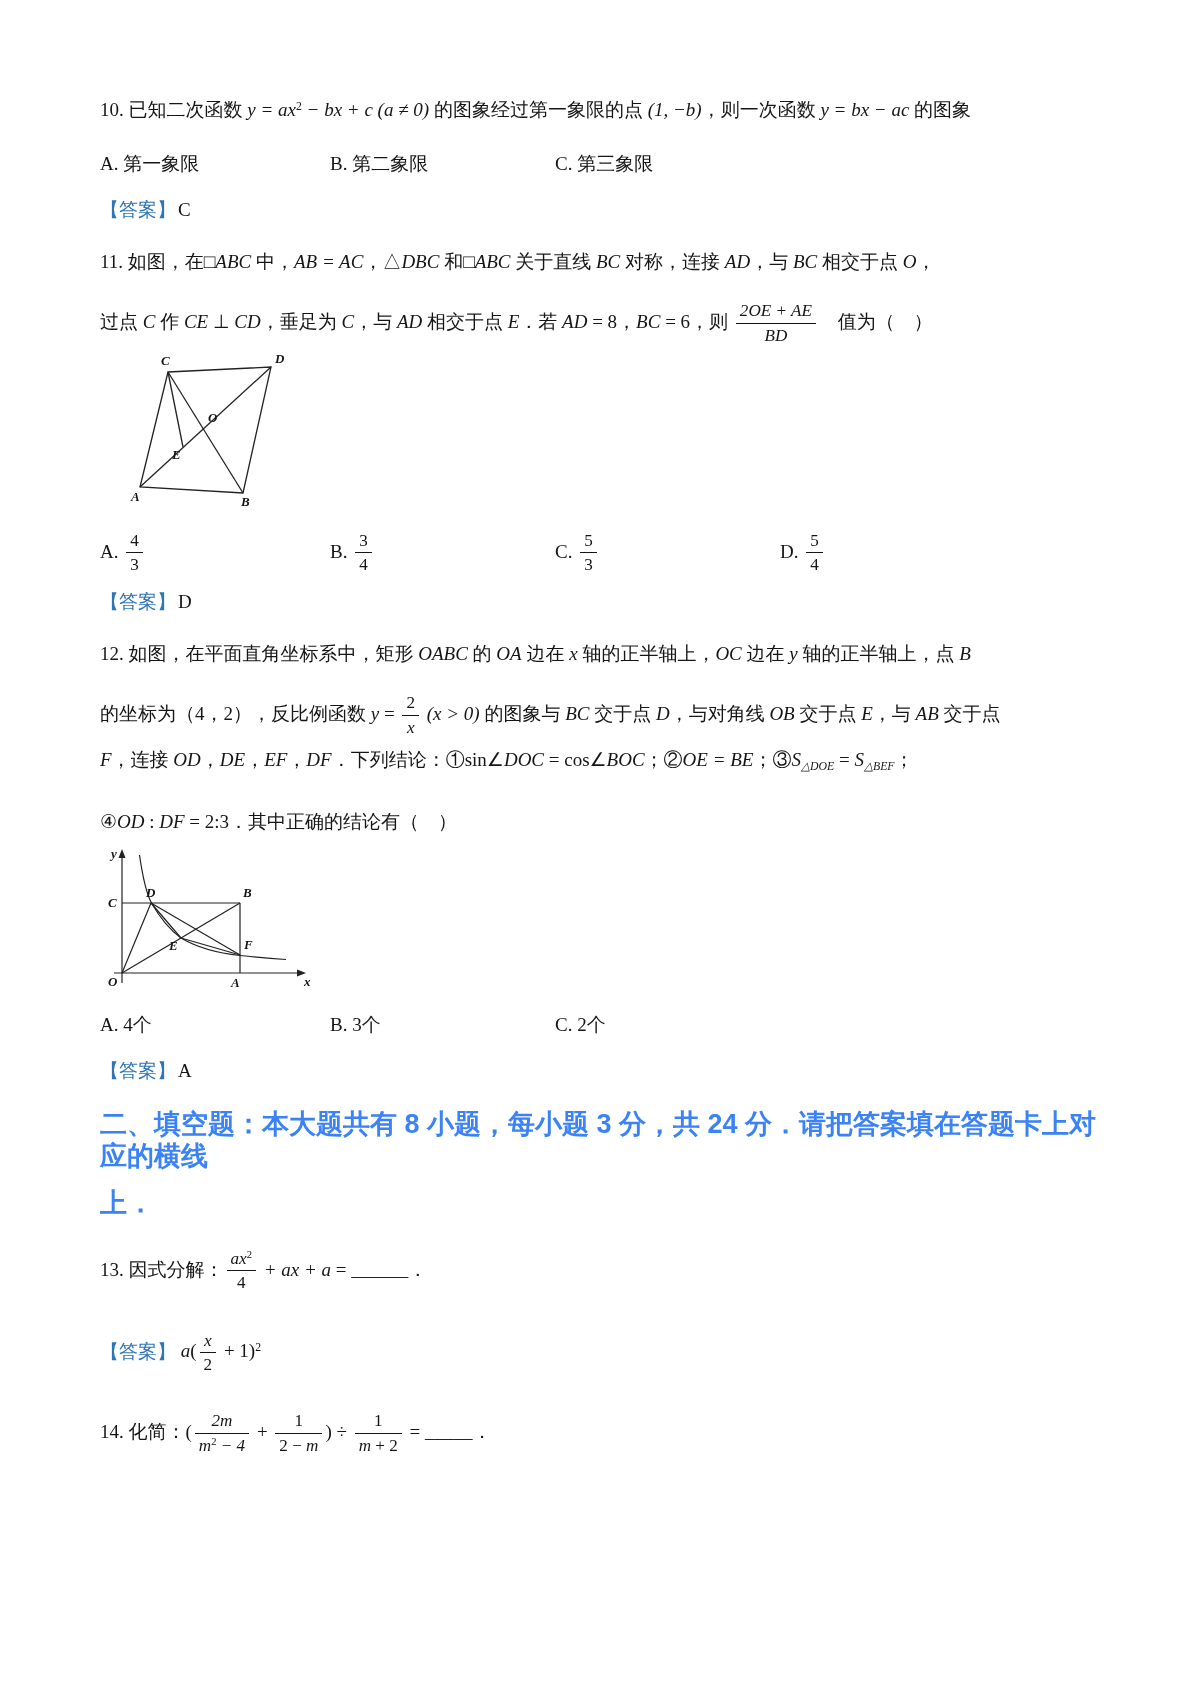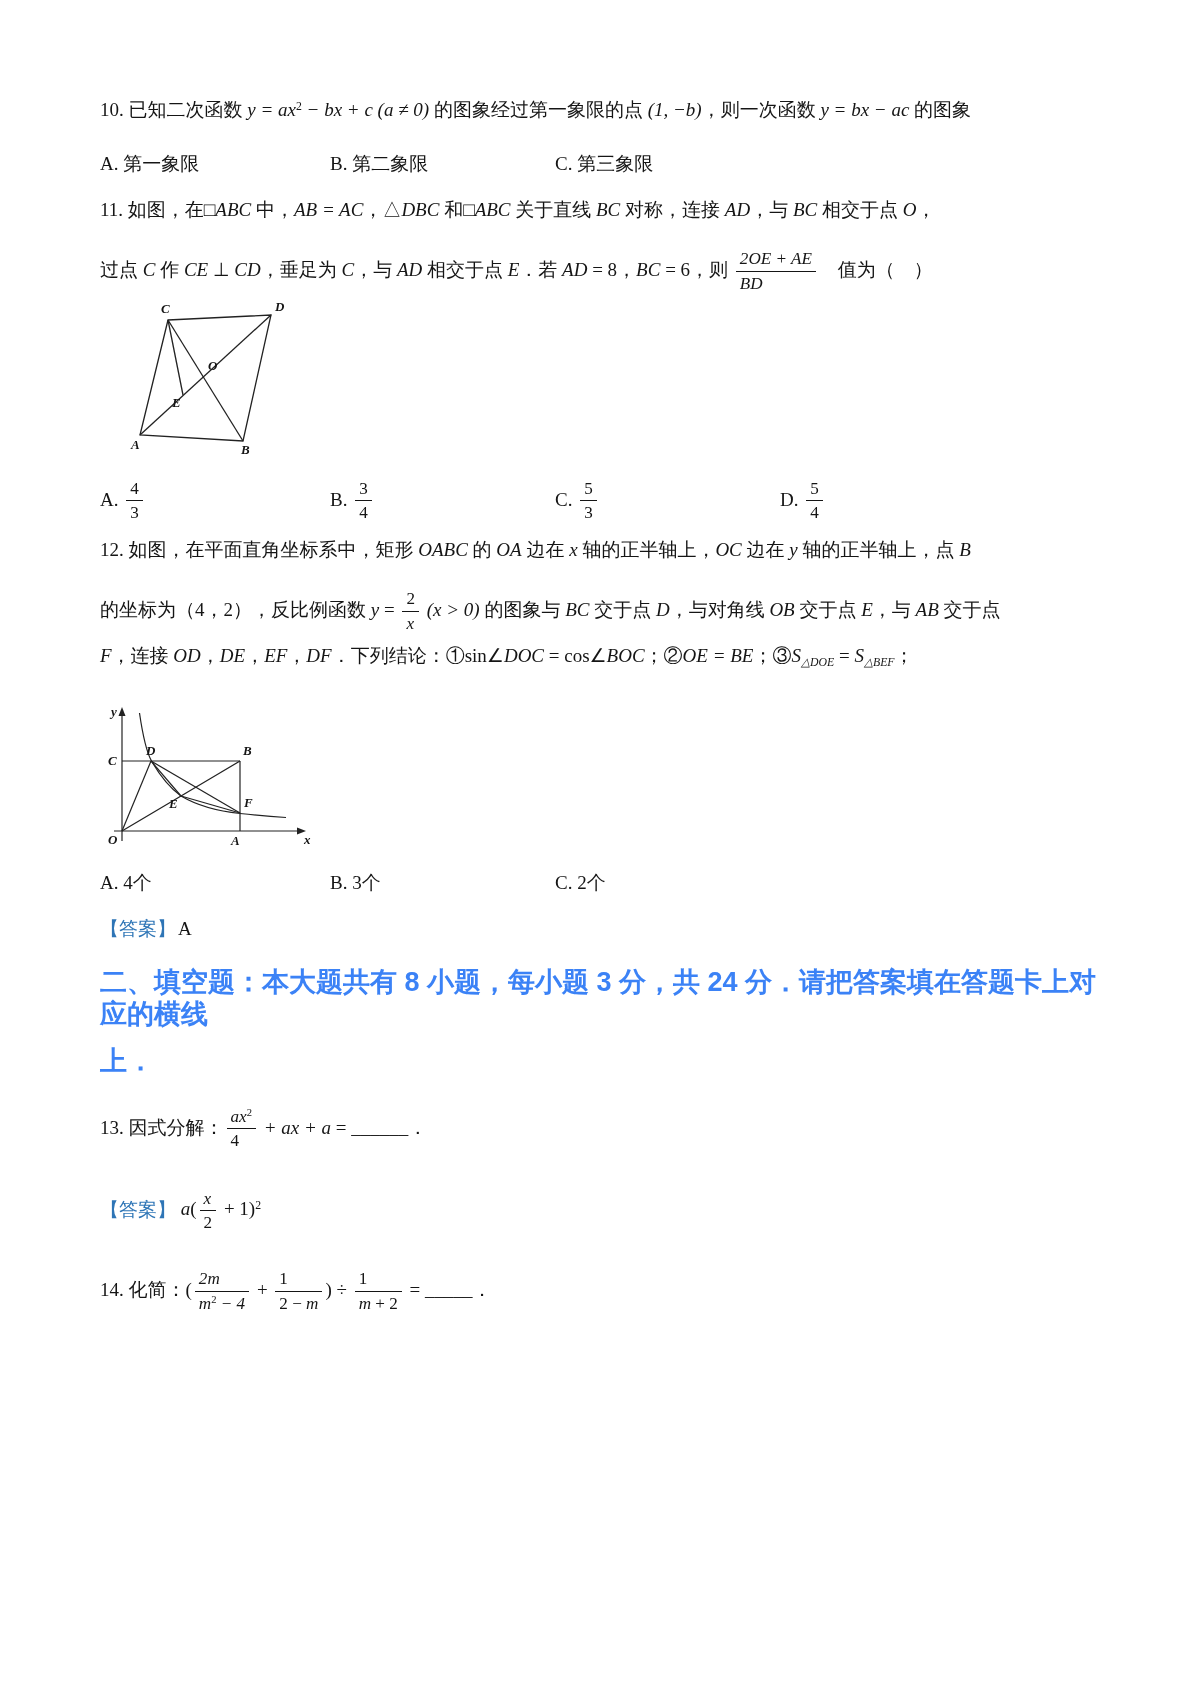--- a/index.html
+++ b/index.html
@@ -12,21 +12,21 @@
     font-family:"Liberation Serif", serif;
     color:#151515;
     font-size:19px;
     overflow:hidden;
   }
   .line { line-height:30px; margin:0 0 24px 0; }
   .tk-text { font-style:normal; }
   .tk-math { font-style:italic; }
   .tk-sup { font-size:0.62em; vertical-align:0.55em; }
   .tk-sub { font-size:0.62em; vertical-align:-0.35em; font-style:italic; }
-  .tk-frac { display:inline-block; vertical-align:middle; text-align:left; margin:0 3px; line-height:1.15; }
+  .tk-frac { display:inline-block; vertical-align:middle; text-align:center; margin:0 3px; line-height:1.15; }
   .frac-n { display:block; border-bottom:1.4px solid #151515; padding:0 4px 2px 4px; font-size:0.9em; }
   .frac-d { display:block; padding:2px 4px 0 4px; font-size:0.9em; }
   .options-row {
     display:grid;
     grid-template-columns:230px 225px 225px auto;
     align-items:center;
     margin:0 0 16px 0;
     line-height:30px;
   }
   .options-row.tall { margin-bottom:12px; }
@@ -58,20 +58,23 @@
 <body>
 
 <div class="page">
 
   <div class="line"><span class="tk-text">10. 已知二次函数 </span><span class="tk-math">y = ax</span><span class="tk-sup">2</span><span class="tk-math"> − bx + c (a ≠ 0)</span><span class="tk-text"> 的图象经过第一象限的点 </span><span class="tk-math">(1, −b)</span><span class="tk-text">，则一次函数 </span><span class="tk-math">y = bx − ac</span><span class="tk-text"> 的图象</span></div>
   <div class="options-row">
     <span class="option"><span class="tk-text">A. 第一象限</span></span>
     <span class="option"><span class="tk-text">B. 第二象限</span></span>
     <span class="option"><span class="tk-text">C. 第三象限</span></span>
   </div>
+  <div class="answer-line">
+    <span class="answer-label" style="color: rgb(46, 117, 182);">【答案】</span><span class="answer-value">C</span>
+  </div>
 
   <div class="line"><span class="tk-text">11. 如图，在□</span><span class="tk-math">ABC</span><span class="tk-text"> 中，</span><span class="tk-math">AB = AC</span><span class="tk-text">，△</span><span class="tk-math">DBC</span><span class="tk-text"> 和□</span><span class="tk-math">ABC</span><span class="tk-text"> 关于直线 </span><span class="tk-math">BC</span><span class="tk-text"> 对称，连接 </span><span class="tk-math">AD</span><span class="tk-text">，与 </span><span class="tk-math">BC</span><span class="tk-text"> 相交于点 </span><span class="tk-math">O</span><span class="tk-text">，</span></div>
   <div class="line" style="margin-bottom:6px;"><span class="tk-text">过点 </span><span class="tk-math">C</span><span class="tk-text"> 作 </span><span class="tk-math">CE</span><span class="tk-text"> ⊥ </span><span class="tk-math">CD</span><span class="tk-text">，垂足为 </span><span class="tk-math">C</span><span class="tk-text">，与 </span><span class="tk-math">AD</span><span class="tk-text"> 相交于点 </span><span class="tk-math">E</span><span class="tk-text">．若 </span><span class="tk-math">AD</span><span class="tk-text"> = 8，</span><span class="tk-math">BC</span><span class="tk-text"> = 6，则 </span><span class="tk-frac"><span class="frac-n"><span class="tk-math">2OE + AE</span></span><span class="frac-d"><span class="tk-math">BD</span></span></span><span class="tk-text">　值为（　）</span></div>
 
   <div class="figure-wrap">
     <svg width="210" height="160" viewBox="0 0 210 160">
       <g stroke="#222" stroke-width="1.3" fill="none">
         <polygon points="40,20 143,15 115,141 12,135"></polygon>
         <line x1="40" y1="20" x2="115" y2="141"></line>
         <line x1="143" y1="15" x2="12" y2="135"></line>
@@ -85,24 +88,28 @@
       <text x="113" y="154">B</text>
     </svg>
   </div>
 
   <div class="options-row tall">
     <span class="option"><span class="tk-text">A. </span><span class="tk-frac"><span class="frac-n"><span class="tk-text">4</span></span><span class="frac-d"><span class="tk-text">3</span></span></span></span>
     <span class="option"><span class="tk-text">B. </span><span class="tk-frac"><span class="frac-n"><span class="tk-text">3</span></span><span class="frac-d"><span class="tk-text">4</span></span></span></span>
     <span class="option"><span class="tk-text">C. </span><span class="tk-frac"><span class="frac-n"><span class="tk-text">5</span></span><span class="frac-d"><span class="tk-text">3</span></span></span></span>
     <span class="option"><span class="tk-text">D. </span><span class="tk-frac"><span class="frac-n"><span class="tk-text">5</span></span><span class="frac-d"><span class="tk-text">4</span></span></span></span>
   </div>
+  <div class="answer-line">
+    <span class="answer-label" style="color: rgb(46, 117, 182);">【答案】</span><span class="answer-value">D</span>
+  </div>
 
   <div class="line"><span class="tk-text">12. 如图，在平面直角坐标系中，矩形 </span><span class="tk-math">OABC</span><span class="tk-text"> 的 </span><span class="tk-math">OA</span><span class="tk-text"> 边在 </span><span class="tk-math">x</span><span class="tk-text"> 轴的正半轴上，</span><span class="tk-math">OC</span><span class="tk-text"> 边在 </span><span class="tk-math">y</span><span class="tk-text"> 轴的正半轴上，点 </span><span class="tk-math">B</span></div>
   <div class="line" style="margin-bottom:8px;"><span class="tk-text">的坐标为（4，2），反比例函数 </span><span class="tk-math">y</span><span class="tk-text"> = </span><span class="tk-frac"><span class="frac-n"><span class="tk-text">2</span></span><span class="frac-d"><span class="tk-math">x</span></span></span><span class="tk-math"> (x &gt; 0)</span><span class="tk-text"> 的图象与 </span><span class="tk-math">BC</span><span class="tk-text"> 交于点 </span><span class="tk-math">D</span><span class="tk-text">，与对角线 </span><span class="tk-math">OB</span><span class="tk-text"> 交于点 </span><span class="tk-math">E</span><span class="tk-text">，与 </span><span class="tk-math">AB</span><span class="tk-text"> 交于点</span></div>
   <div class="line"><span class="tk-math">F</span><span class="tk-text">，连接 </span><span class="tk-math">OD</span><span class="tk-text">，</span><span class="tk-math">DE</span><span class="tk-text">，</span><span class="tk-math">EF</span><span class="tk-text">，</span><span class="tk-math">DF</span><span class="tk-text">．下列结论：①sin∠</span><span class="tk-math">DOC</span><span class="tk-text"> = cos∠</span><span class="tk-math">BOC</span><span class="tk-text">；②</span><span class="tk-math">OE = BE</span><span class="tk-text">；③</span><span class="tk-math">S</span><span class="tk-sub">△DOE</span><span class="tk-text"> = </span><span class="tk-math">S</span><span class="tk-sub">△BEF</span><span class="tk-text">；</span></div>
+  <div class="line" style="margin-bottom:8px;"><span class="tk-text">④</span><span class="tk-math">OD</span><span class="tk-text"> : </span><span class="tk-math">DF</span><span class="tk-text"> = 2:3．其中正确的结论有（　）</span></div>
 
   <div class="figure-wrap2">
     <svg width="215" height="150" viewBox="0 0 215 150">
       <g stroke="#222" stroke-width="1.2" fill="none">
         <line x1="20" y1="10" x2="20" y2="138"></line>
         <line x1="12" y1="128" x2="198" y2="128"></line>
         <line x1="20" y1="58" x2="138" y2="58"></line>
         <line x1="138" y1="58" x2="138" y2="128"></line>
         <line x1="20" y1="128" x2="138" y2="58"></line>
         <line x1="20" y1="128" x2="49" y2="58"></line>

